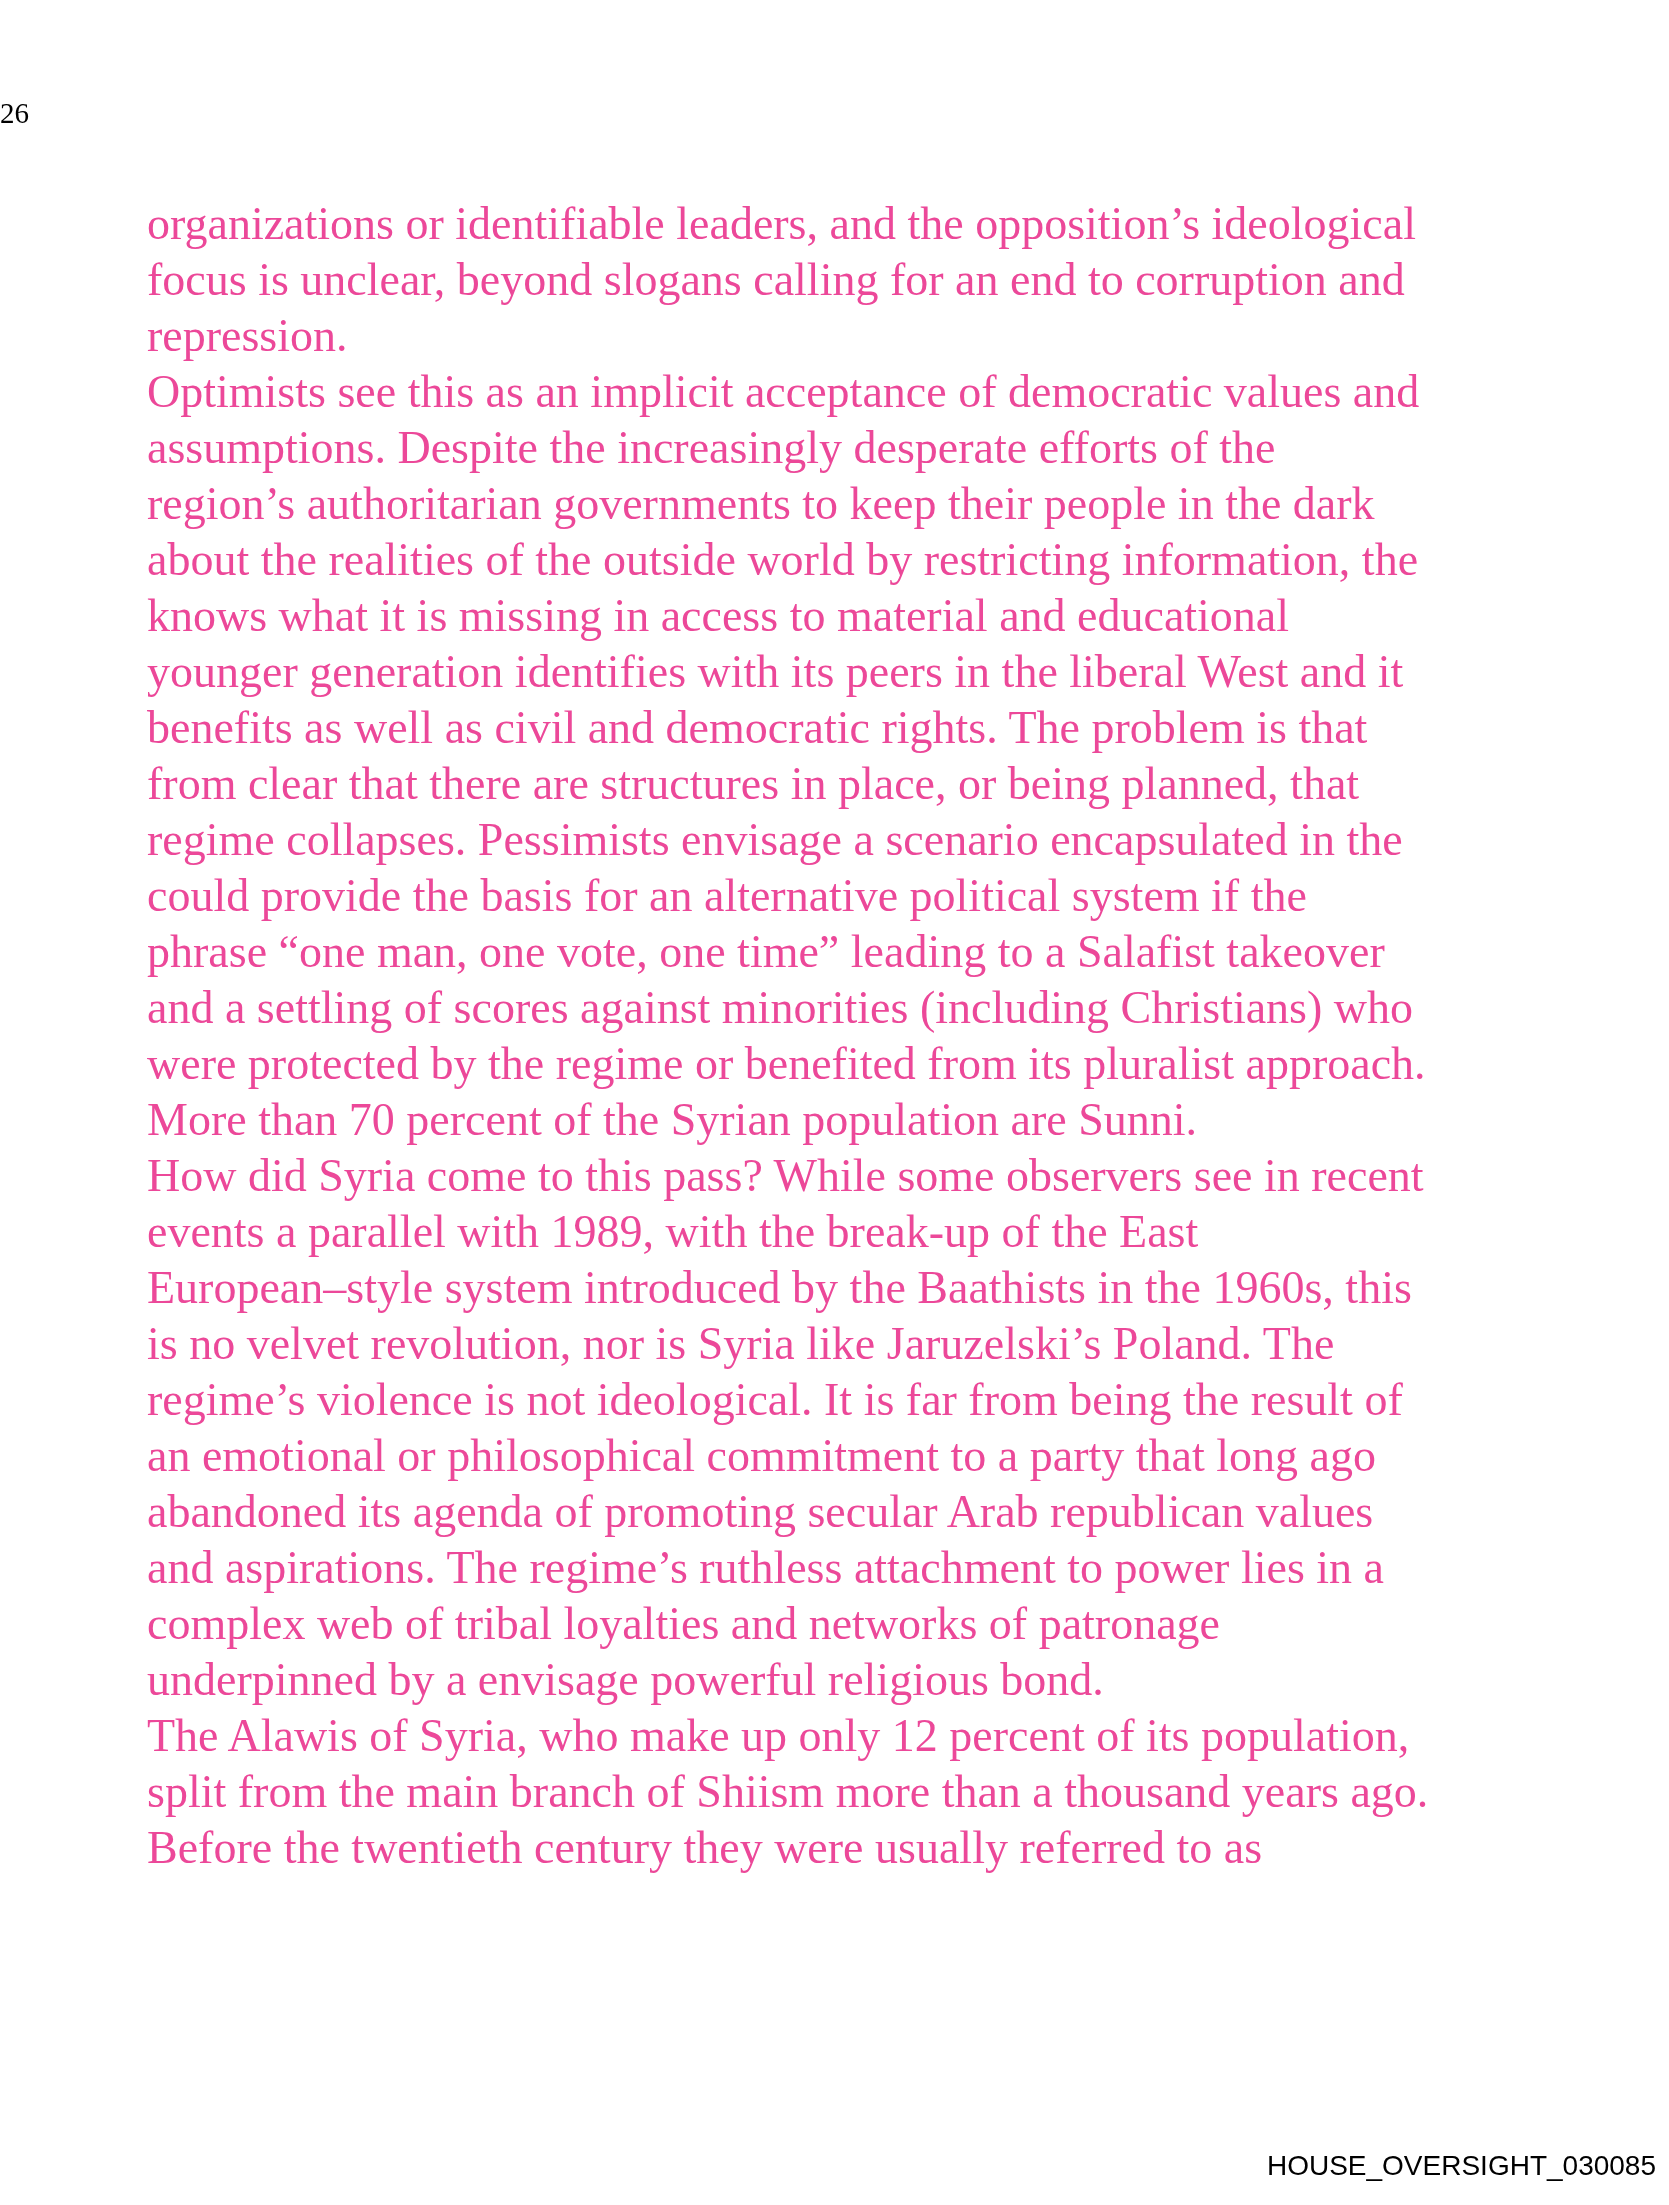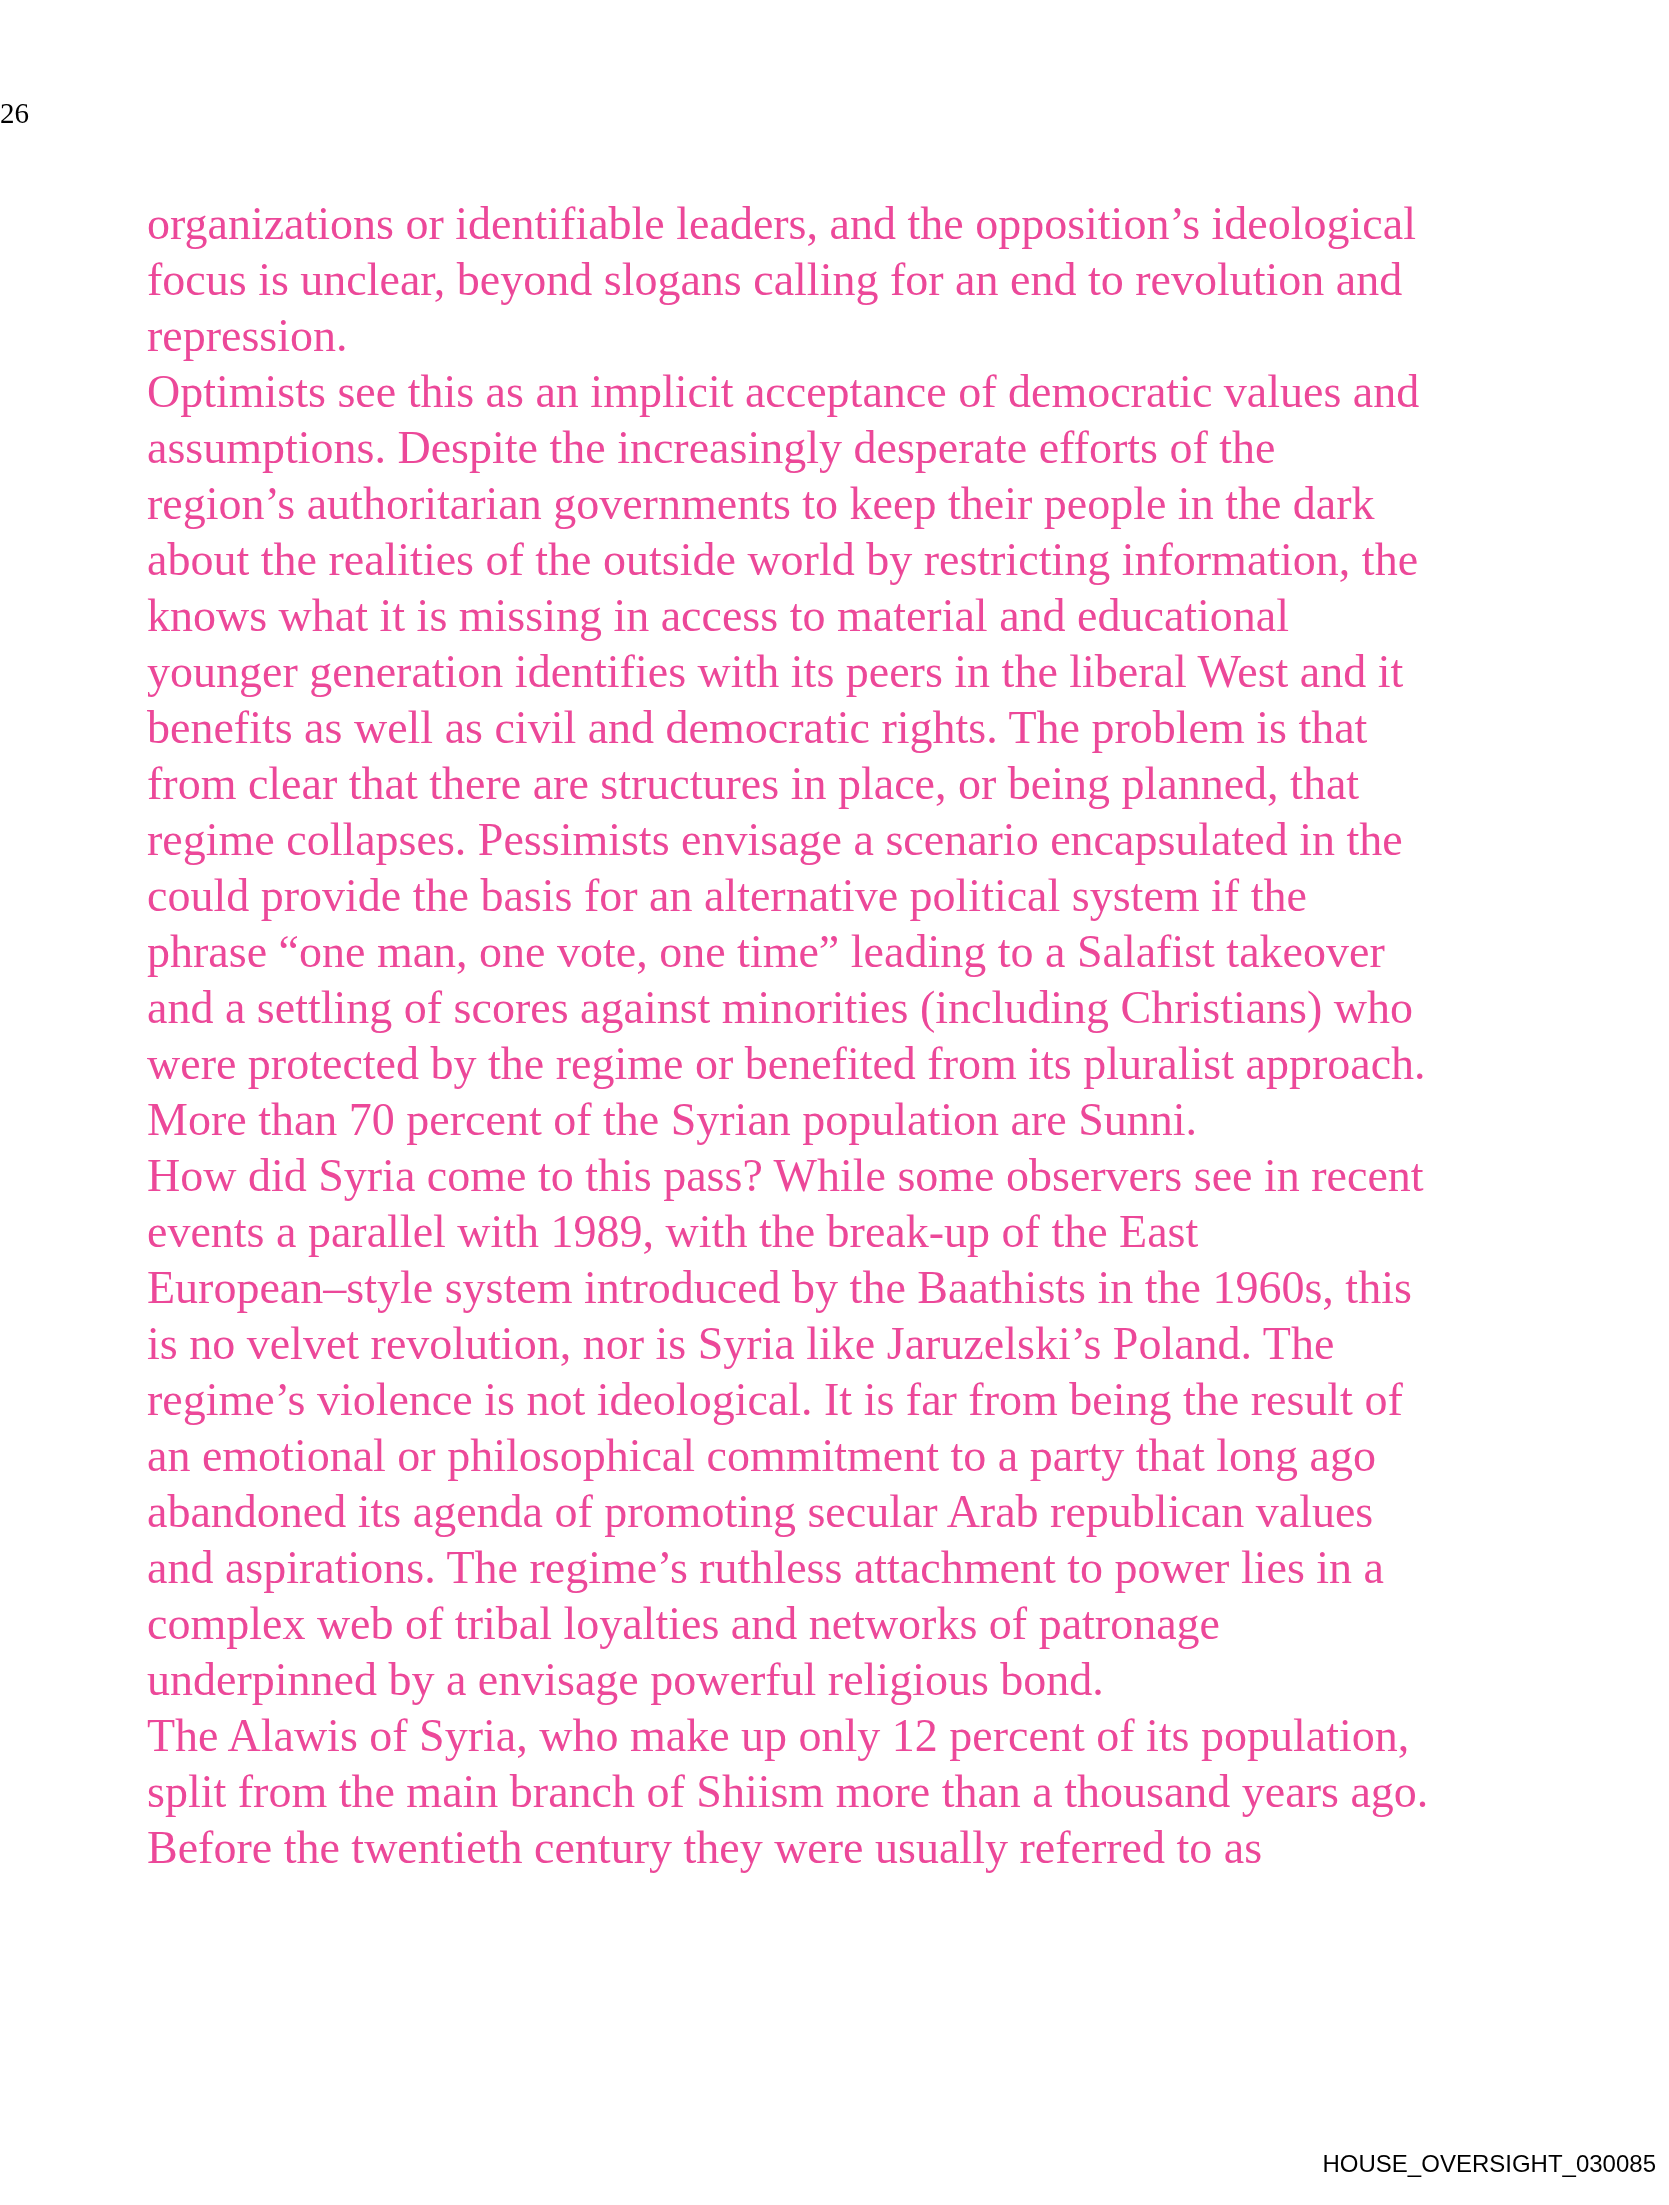--- a/index.html
+++ b/index.html
@@ -8,31 +8,31 @@
     position: absolute; top: 97px; left: 0; width: 1669px; text-align: left;
     font-family: "Liberation Serif", serif; font-size: 29px; color: #000;
   }
   .body-text {
     position: absolute; top: 196px; left: 147px; width: 1414px;
     font-family: "Liberation Serif", serif; font-size: 46px; line-height: 56px; color: #ec4899;
   }
   .line { white-space: nowrap; display: block; }
   .footer {
     position: absolute; top: 2150px; right: 13px;
-    font-family: "Liberation Sans", sans-serif; font-size: 24px; color: #000;
+    font-family: "Liberation Sans", sans-serif; font-size: 28px; color: #000;
   }
 </style>
 </head>
 <body>
 
 <div class="page-number">26</div>
 
 <div class="body-text">
   <span class="line">organizations or identifiable leaders, and the opposition’s ideological</span>
-  <span class="line">focus is unclear, beyond slogans calling for an end to revolution and</span>
+  <span class="line">focus is unclear, beyond slogans calling for an end to corruption and</span>
   <span class="line">repression.</span>
   <span class="line">Optimists see this as an implicit acceptance of democratic values and</span>
   <span class="line">assumptions. Despite the increasingly desperate efforts of the</span>
   <span class="line">region’s authoritarian governments to keep their people in the dark</span>
   <span class="line">about the realities of the outside world by restricting information, the</span>
   <span class="line">knows what it is missing in access to material and educational</span>
   <span class="line">younger generation identifies with its peers in the liberal West and it</span>
   <span class="line">benefits as well as civil and democratic rights. The problem is that</span>
   <span class="line">from clear that there are structures in place, or being planned, that</span>
   <span class="line">regime collapses. Pessimists envisage a scenario encapsulated in the</span>

